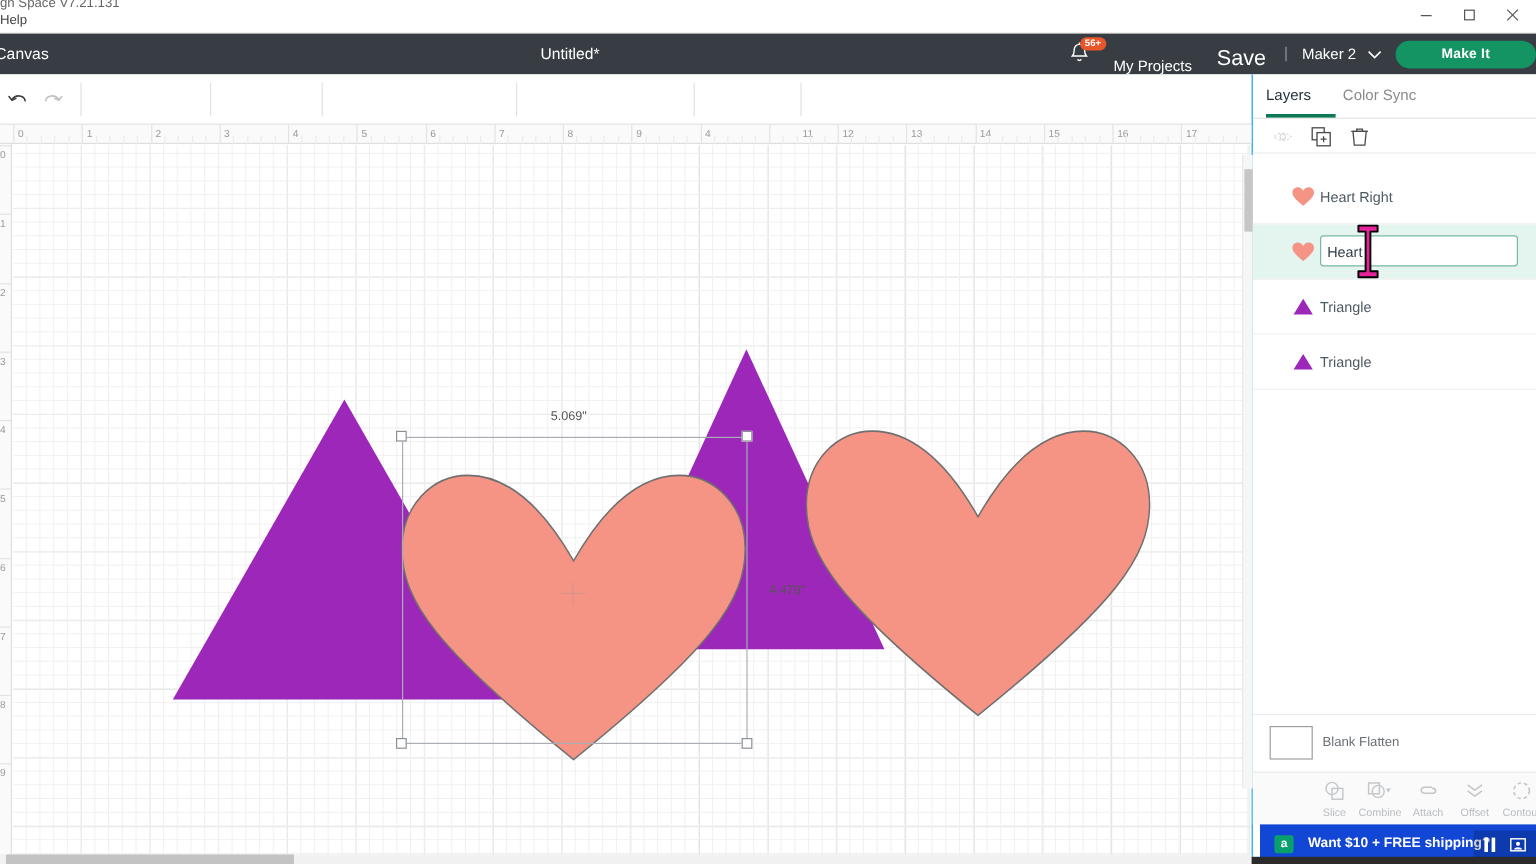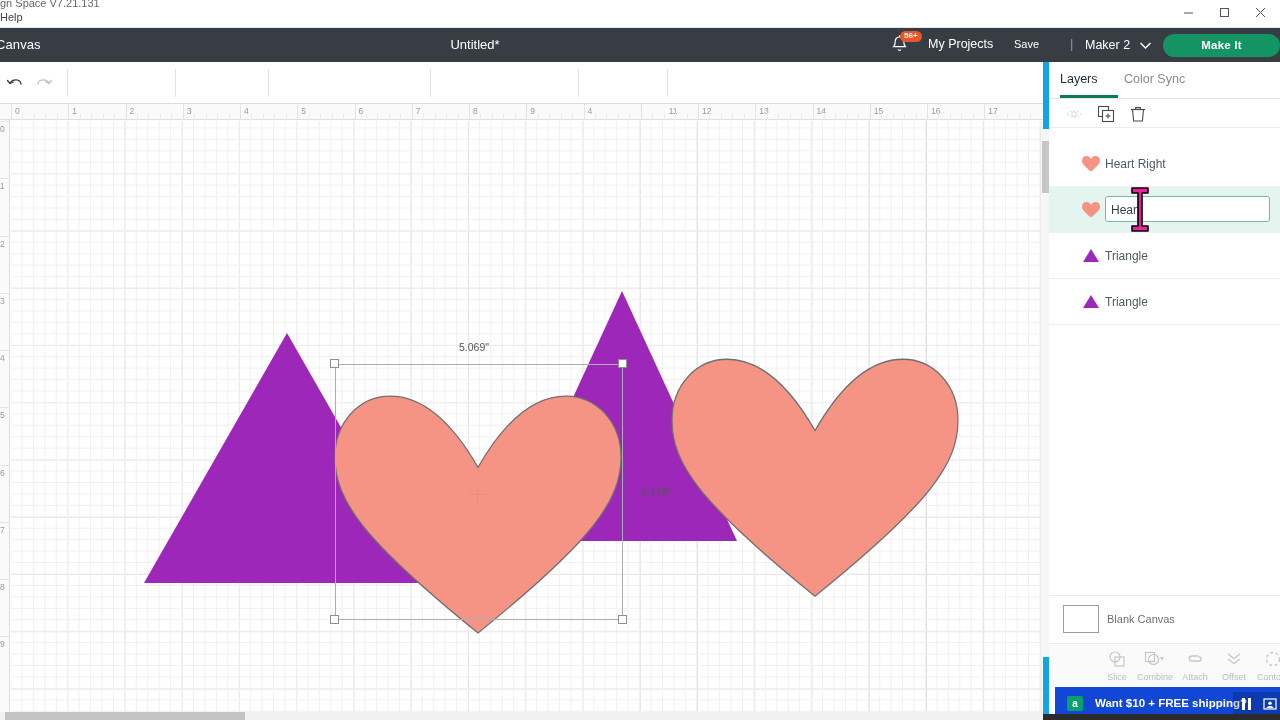--- a/index.html
+++ b/index.html
@@ -43,22 +43,22 @@
   #doc-title {
     position: absolute; left: 0; top: 9px; width: 950px;
     text-align: center; font-size: 13px; color: #fff;
   }
   #bell-wrap { position: absolute; left: 890px; top: 6px; width: 26px; height: 24px; }
   #bell-badge {
     position: absolute; left: 10px; top: -3px;
     background: #e8562b; color: #fff; font-size: 8px; font-weight: bold;
     border-radius: 8px; padding: 1px 4px 2px; line-height: 1;
   }
-  #my-projects { position: absolute; left: 928px; top: 9px; font-size: 12.5px; }
-  #save-btn { position: absolute; left: 1014px; top: 10px; font-size: 11px; }
+  #my-projects { position: absolute; left: 928px; top: 20px; font-size: 12.5px; }
+  #save-btn { position: absolute; left: 1014px; top: 10px; font-size: 18px; }
   #hdr-sep { position: absolute; left: 1070px; top: 8px; color: #8c949b; font-size: 13px; }
   #machine-name { position: absolute; left: 1085px; top: 10px; font-size: 12.5px; }
   #machine-caret { position: absolute; left: 1139px; top: 11px; }
   #make-it {
     position: absolute; left: 1163px; top: 6px; width: 117px; height: 23px;
     background: #159463; border-radius: 12px; color: #fff;
     font-size: 11.5px; font-weight: bold; text-align: center; line-height: 23px;
     letter-spacing: .2px;
   }
 
@@ -186,21 +186,21 @@
   #center-cross:after  { left: 0; top: 9px; width: 20px; height: 1px; }
 
   #hscroll-track {
     position: absolute; left: 0; top: 712px; width: 1043px; height: 8px; background: #f1f1f1; z-index: 9;
   }
   #hscroll-thumb { position: absolute; left: 5px; top: 0; width: 240px; height: 8px; background: #c3c3c3; }
 
   
   #right-panel {
     position: absolute; left: 1043px; top: 62px; width: 237px; height: 658px;
-    background: #ffffff; border-left: 6px solid #0ea5e9;
+    background: #ffffff; border-left: 1px solid #0ea5e9;
   }
   #panel-tabs {
     position: absolute; left: 0; top: 0; width: 237px; height: 37px;
     border-bottom: 1px solid #e4e4e4;
   }
   .ptab {
     position: absolute; top: 10px; font-size: 12.5px; color: #8a8a8a;
   }
   .ptab.active { color: #1f2d3a; }
   #ptab-underline {
@@ -702,21 +702,21 @@
         <svg width="20" height="19" viewBox="0 0 20 19">
             <polygon points="10,3 18,16 2,16" fill="#9c27b8"></polygon>
           </svg>
       </div>
       <div class="layer-name">Triangle</div>
     </div>
   </div>
 
   <div id="blank-canvas-row">
     <div id="bc-swatch"></div>
-    <div id="bc-label">Blank Canvas</div>
+    <div id="bc-label">Blank Flatten</div>
   </div>
 
   <div id="tool-row">
     <div class="tool-item" style="left:44px">
       <span class="ti-icon">
         <svg width="18" height="18" viewBox="0 0 18 18">
           <circle cx="7" cy="7" r="5" fill="none" stroke="#c3c7cb" stroke-width="1.2"></circle>
           <rect x="7" y="7" width="9" height="9" fill="none" stroke="#c3c7cb" stroke-width="1.2"></rect>
         </svg>
       </span>

